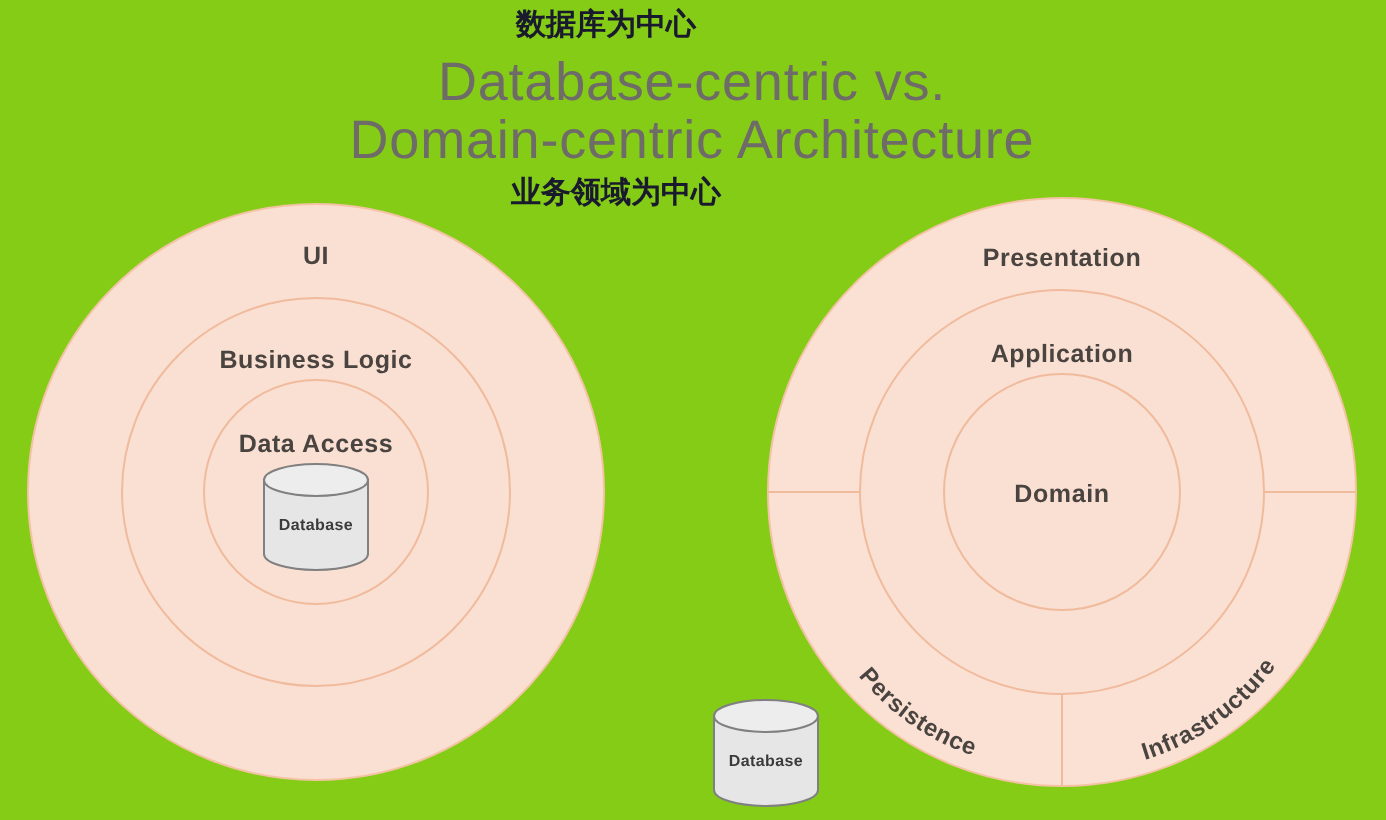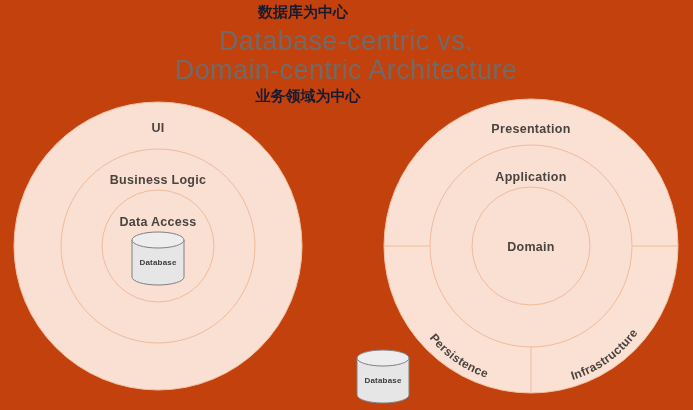--- a/index.html
+++ b/index.html
@@ -11,21 +11,21 @@
     width: 693px;
     height: 410px;
     overflow: hidden;
     font-family: "Liberation Sans", "DejaVu Sans", sans-serif;
     position: relative;
   }
   #stage {
     position: relative;
     width: 693px;
     height: 410px;
-    background: #c2410c;
+    background: #84cc16;
   }
   svg.diagram {
     position: absolute;
     left: 0;
     top: 0;
     width: 693px;
     height: 410px;
     display: block;
   }
   .title-zh {

